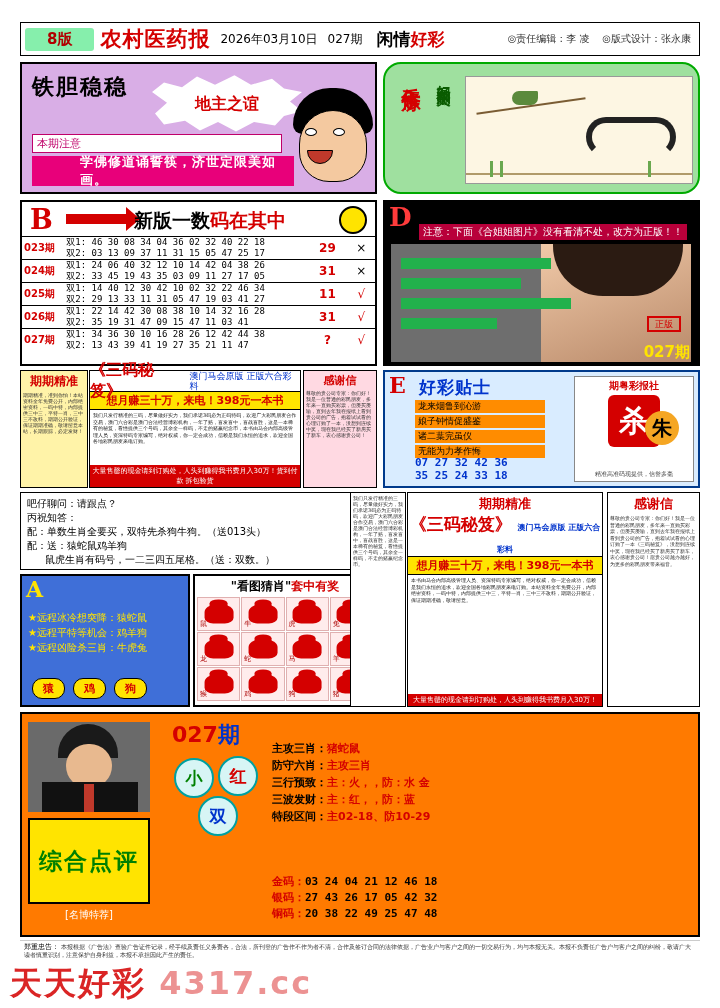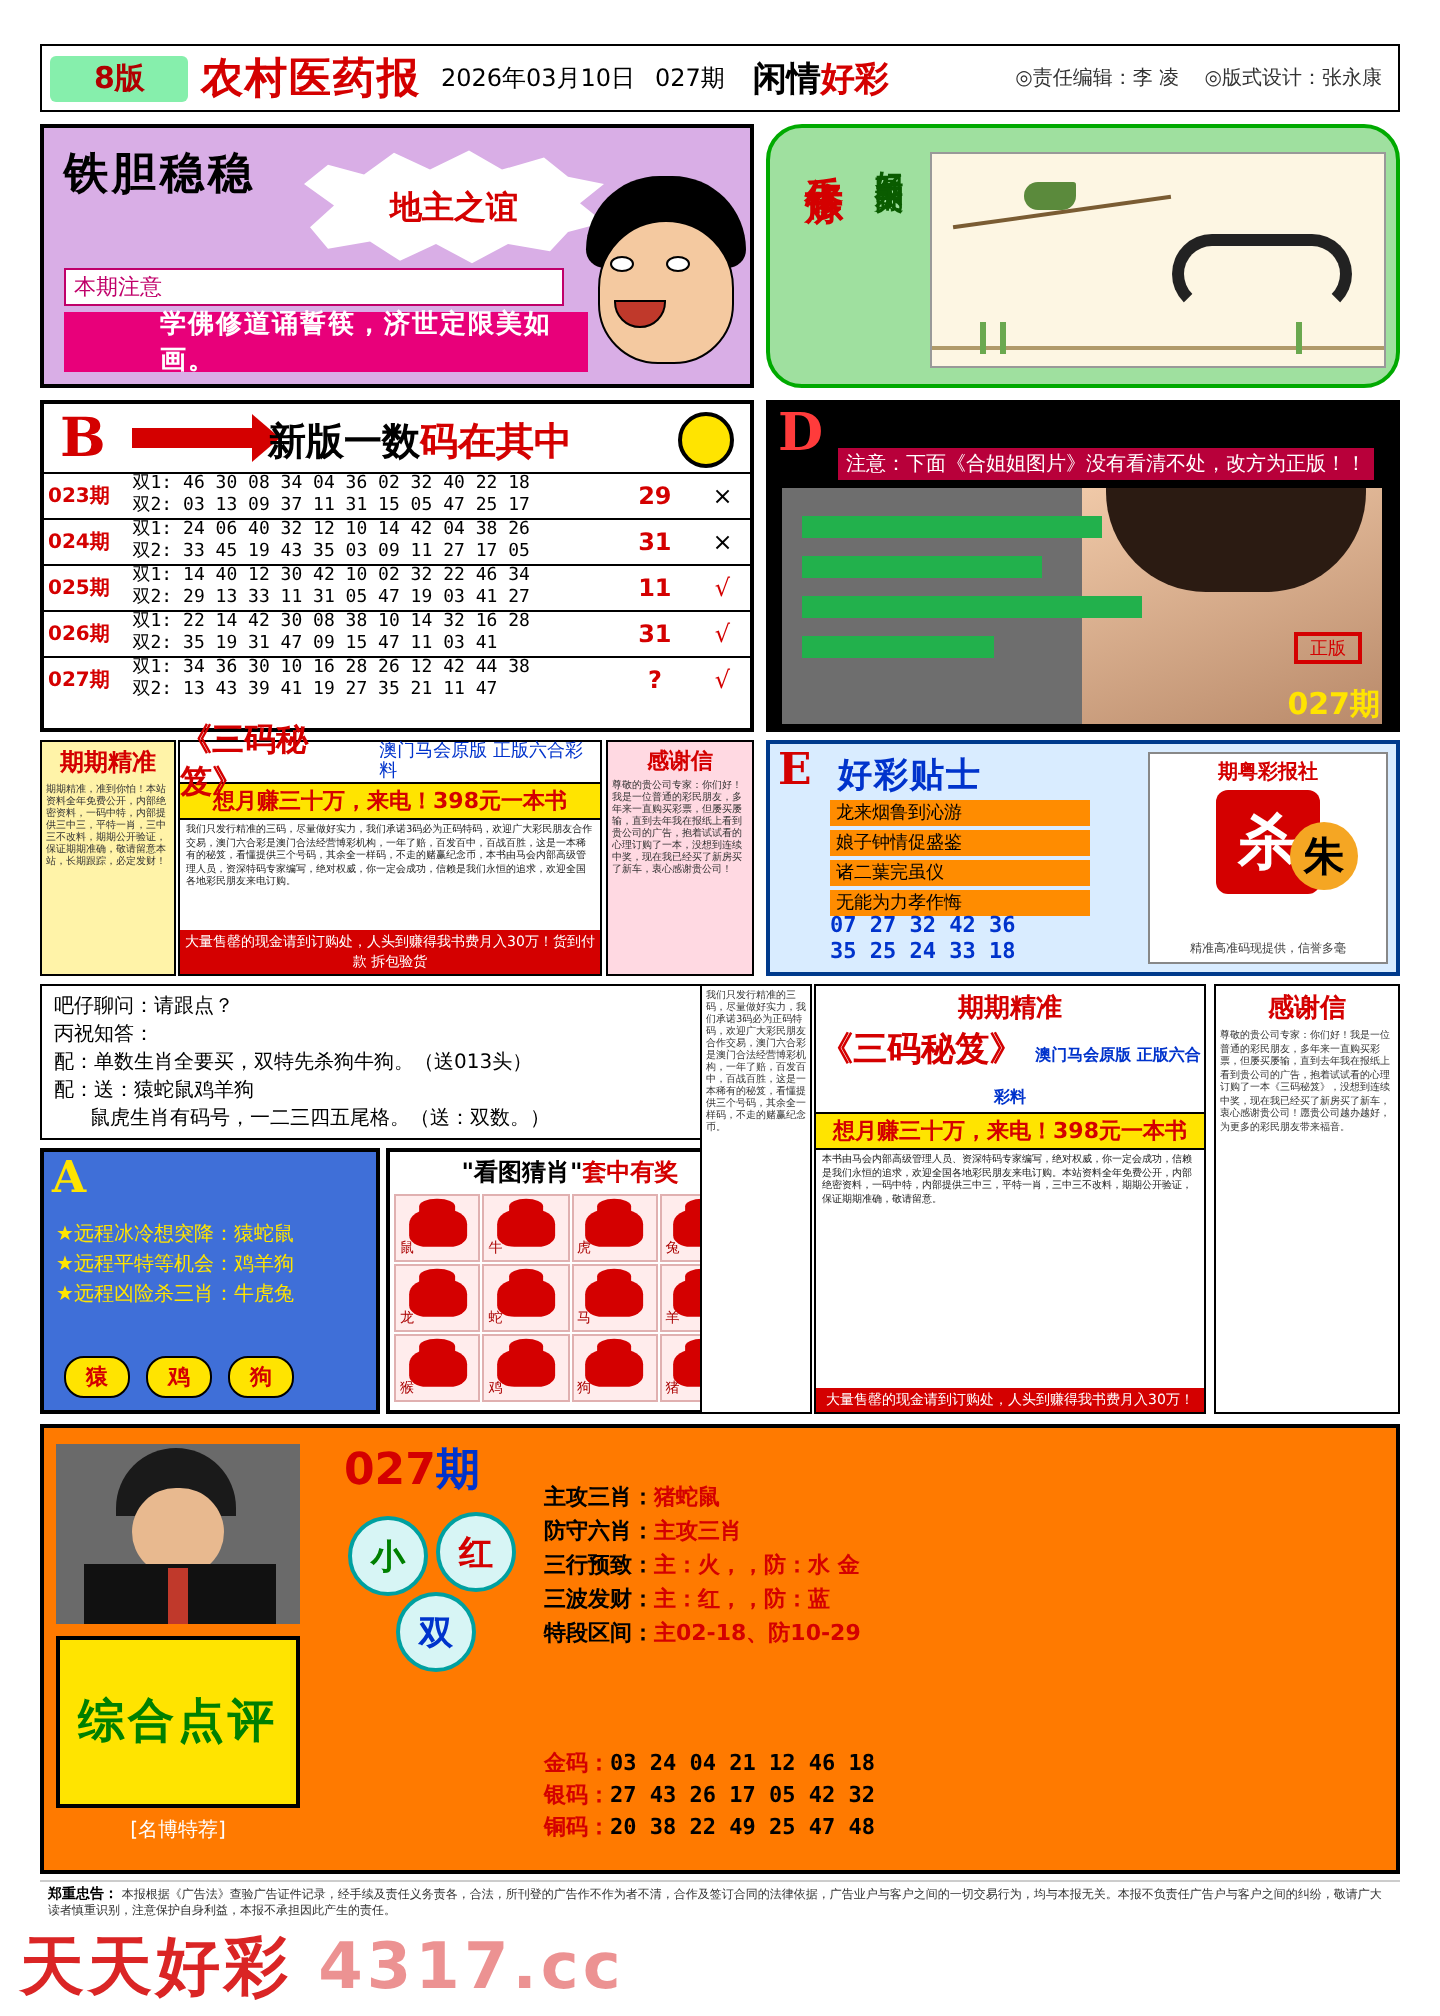--- a/index.html
+++ b/index.html
@@ -261,21 +261,21 @@
   .bt-right .art { margin:4px auto; width:150px; height:52px; background:#f1e2c4; border:1px solid #8a7a5a;}
   .bt-right .two { display:flex; justify-content:space-around; margin-top:4px;}
   .bt-right .two div { writing-mode:vertical-rl; text-orientation:upright; color:#ffe400; font-size:15px; font-weight:bold; letter-spacing:2px;}
   .bt-right .warn { position:absolute; bottom:6px; left:0; width:100%; text-align:center; color:#fff; font-size:10px;}
 
   
   .footer {
     position:absolute; left:20px; top:940px; width:680px; height:46px; background:#fff;
     font-size:6px; line-height:8px; color:#333; padding:2px 4px; border-top:1px solid #ccc;
   }
-  .footer .ttl { color:#000; font-weight:bold; font-size:7px;}
+  .footer .ttl { color:#000; font-weight:normal; font-size:7px;}
   .watermark {
     position:absolute; left:0; bottom:2px; width:720px; text-align:left; padding-left:10px;
     font-size:32px; font-weight:bold; color:#d40000; opacity:0.85; letter-spacing:2px;
     font-family:"DejaVu Sans", sans-serif;
   }
   .watermark .site { color:#d40000; opacity:0.5; }
 </style>
 </head>
 <body>
 

